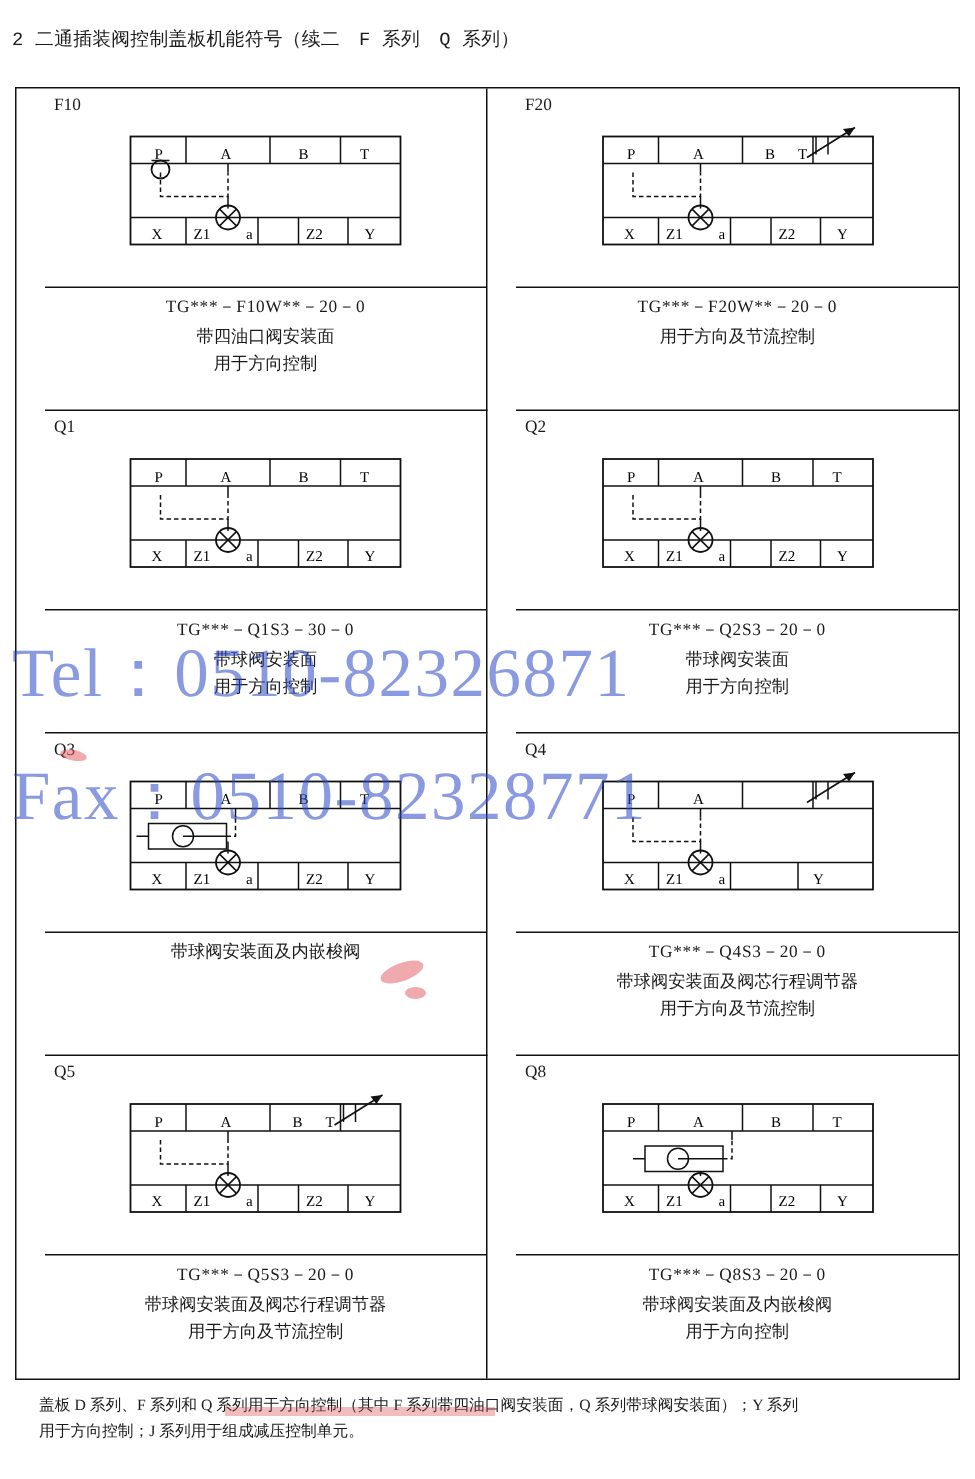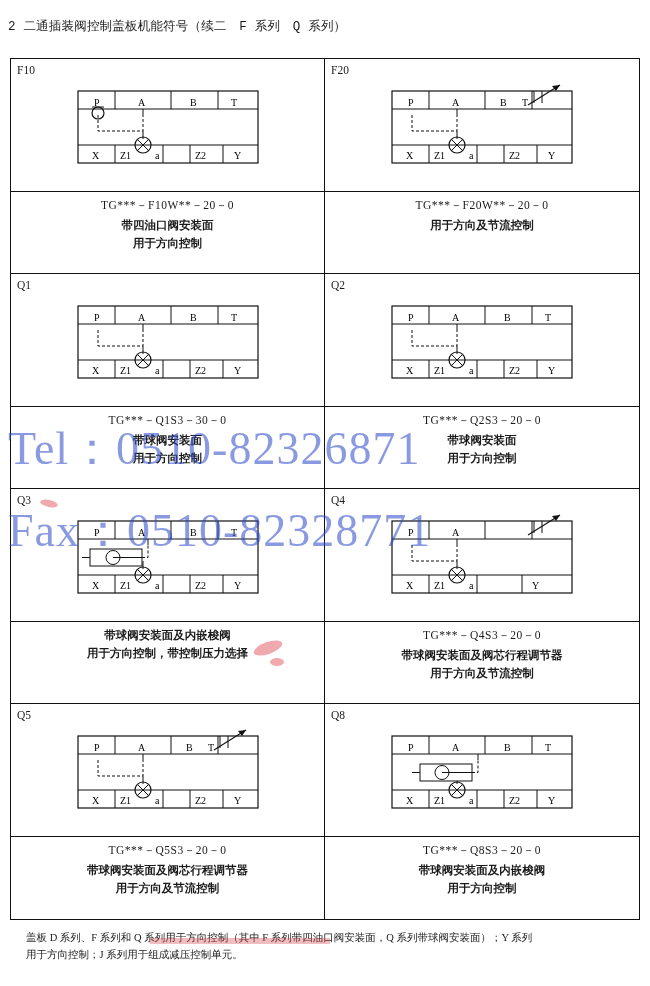--- a/index.html
+++ b/index.html
@@ -23,20 +23,21 @@
     display:grid;
     grid-template-columns:1fr 1fr;
     grid-template-rows:repeat(4,1fr);
   }
   .cell{
     position:relative;
     border-right:1px solid #111;
     border-bottom:1px solid #111;
     box-sizing:border-box;
     overflow:hidden;
+    margin-left:19px;
   }
   .cell.col2{border-right:none;}
   .cell.row4{border-bottom:none;}
   .cell-code{
     position:absolute;left:6px;top:5px;
     font-size:11.5px;font-family:"Liberation Serif",serif;
   }
   .sym-wrap{
     position:absolute;left:0;right:0;top:16px;height:112px;
     display:flex;align-items:center;justify-content:center;
@@ -50,21 +51,20 @@
     position:absolute;left:0;right:0;top:138px;
     text-align:center;
     line-height:1.55;
   }
   .model{
     font-size:11.5px;letter-spacing:0.5px;margin-bottom:2px;
   }
   .desc{
     font-size:11.5px;
     font-family:"Liberation Sans", sans-serif;
-    font-weight:bold;
   }
   .footnote{
     position:absolute;left:26px;top:930px;width:600px;
     font-size:10.5px;line-height:1.6;
   }
   .brandline{
     position:absolute;right:14px;top:986px;
     font-size:16px;font-weight:bold;
     font-family:"Liberation Sans", sans-serif;
     color:#8b5cf6;
@@ -304,21 +304,20 @@
         <text x="24" y="78" font-size="10" font-family="Liberation Serif, serif">X</text>
         <text x="52" y="78" font-size="10" font-family="Liberation Serif, serif">Z1</text>
         <text x="87" y="78" font-size="10" font-family="Liberation Serif, serif">a</text>
         <text x="127" y="78" font-size="10" font-family="Liberation Serif, serif">Z2</text>
         <text x="166" y="78" font-size="10" font-family="Liberation Serif, serif">Y</text>
       </svg>
     </div>
     <div class="divider"></div>
     <div class="caption">
       <div class="desc">带球阀安装面及内嵌梭阀</div>
-      <div class="desc">用于方向控制，带控制压力选择</div>
     </div>
   </div>
 
   <div class="cell col2">
     <div class="cell-code">Q4</div>
     <div class="sym-wrap">
       <svg width="200" height="100" viewBox="0 0 200 100">
         <rect x="10" y="10" width="180" height="72" fill="none" stroke="#111" stroke-width="1.2"></rect>
         <line x1="10" y1="28" x2="190" y2="28" stroke="#111" stroke-width="1"></line>
         <line x1="10" y1="64" x2="190" y2="64" stroke="#111" stroke-width="1"></line>

